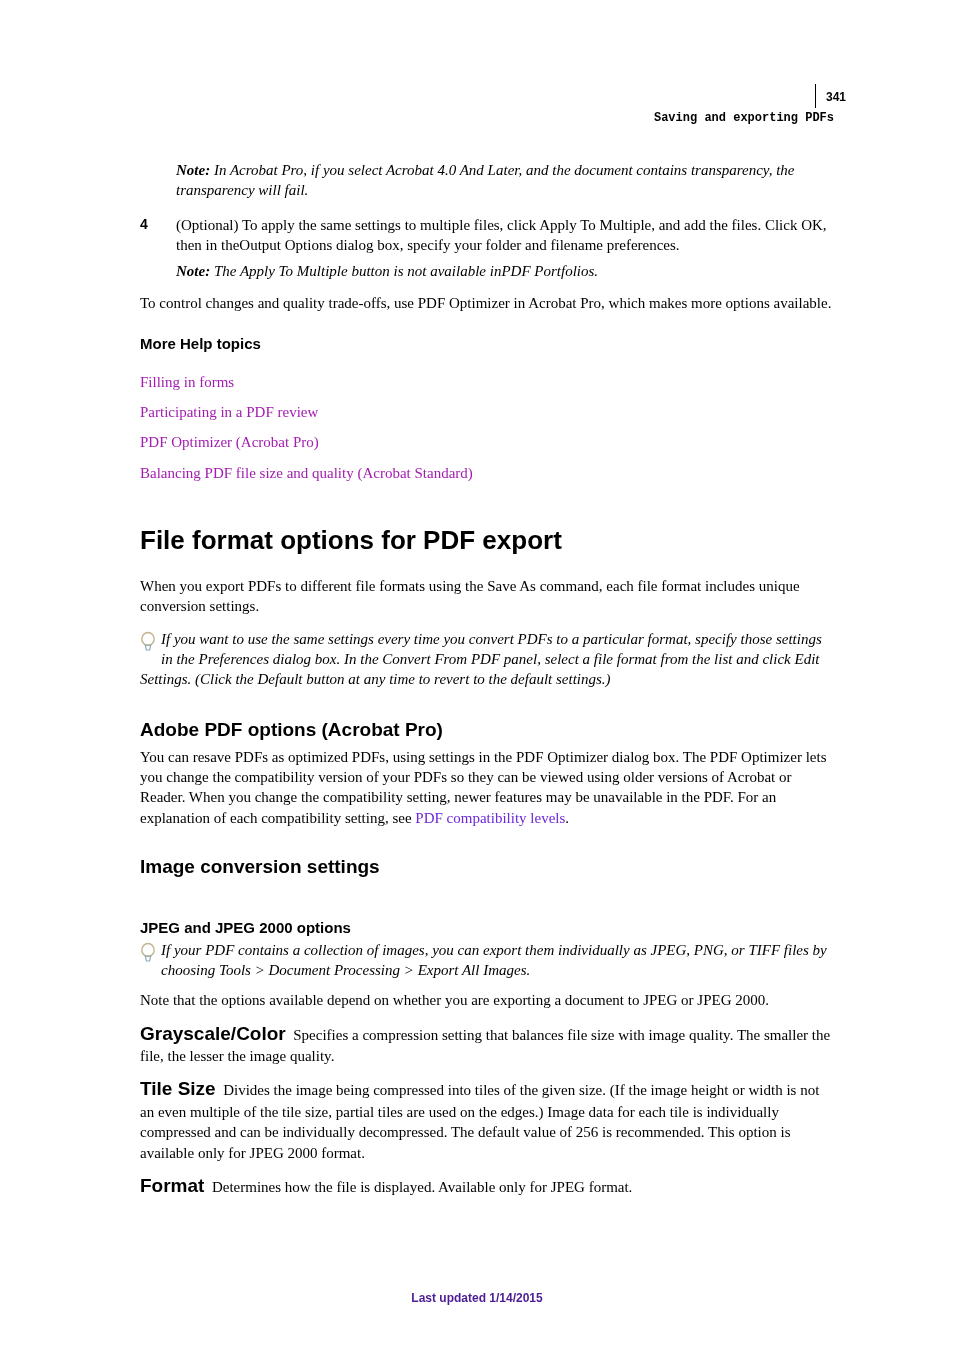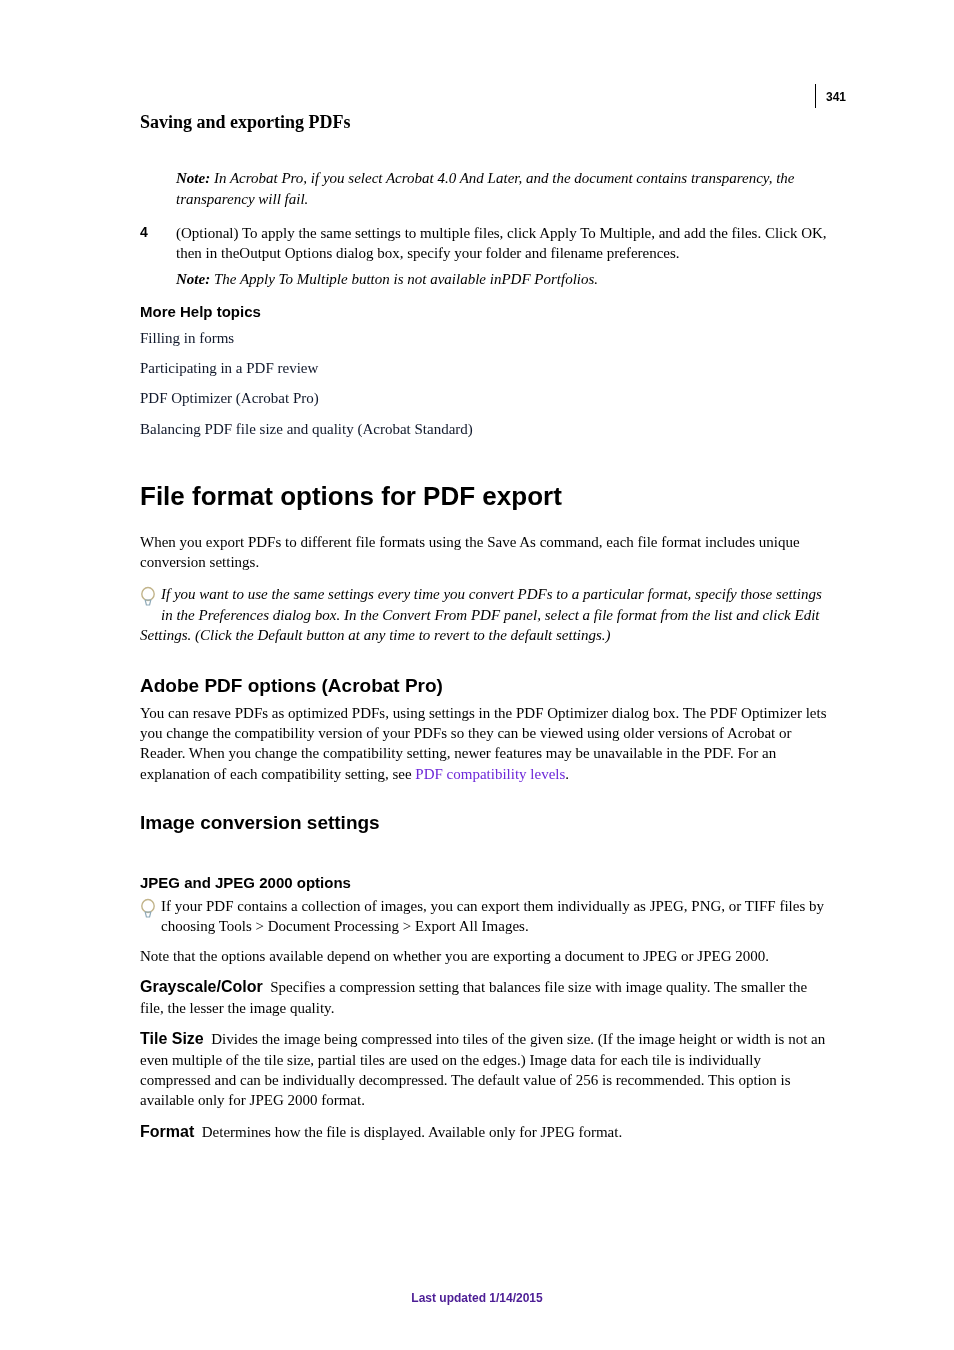--- a/index.html
+++ b/index.html
@@ -26,24 +26,25 @@
     right: 108px;
     border-left: 1.5px solid #000;
     padding: 2px 0 2px 10px;
   }
   .page-number {
     font-family: "Myriad Pro", "Helvetica Neue", Arial, sans-serif;
     font-weight: 700;
     font-size: 12px;
   }
   .section-header {
-    font-family: Liberation Serif, serif;
-    font-weight: 700;
-    font-size: 18px;
+    font-family: Liberation Mono, monospace;
+    font-weight: 700;
+    font-size: 12px;
     margin: 0 0 34px 0;
+    text-align: right;
   }
   .note {
     font-style: italic;
     margin: 0 0 14px 36px;
   }
   .note .label {
     font-weight: 700;
   }
   .list-item {
     display: flex;
@@ -63,27 +64,27 @@
     margin: 6px 0 12px 36px;
     font-style: italic;
   }
   .para {
     margin: 0 0 20px 0;
   }
   .h-strong {
     font-family: "Myriad Pro", "Helvetica Neue", Arial, sans-serif;
     font-weight: 700;
     font-size: 15px;
-    margin: 0 0 6px 0;
+    margin: 0 0 18px 0;
   }
   .linklist {
     margin: 0 0 40px 0;
   }
   .linklist div {
-    color: #0f172a;
+    color: #a21caf;
     margin: 0 0 10px 0;
   }
   h1.big {
     font-family: "Myriad Pro", "Helvetica Neue", Arial, sans-serif;
     font-weight: 700;
     font-size: 26px;
     margin: 0 0 18px 0;
   }
   .tip {
     margin: 12px 0 28px 0;
@@ -112,21 +113,21 @@
     font-weight: 700;
     font-size: 15px;
     margin: 0 0 2px 0;
   }
   .opt {
     margin: 10px 0 10px 0;
   }
   .opt .term {
     font-family: "Myriad Pro", "Helvetica Neue", Arial, sans-serif;
     font-weight: 700;
-    font-size: 16px;
+    font-size: 19px;
     margin-top: 8px;
   }
   .footer {
     position: absolute;
     bottom: 44px;
     left: 0; right: 0;
     text-align: center;
     font-family: "Myriad Pro", "Helvetica Neue", Arial, sans-serif;
     font-weight: 700;
     font-size: 12px;
@@ -151,20 +152,21 @@
 
   <div class="list-item">
     <div class="list-num">4</div>
     <div class="list-text">(Optional) To apply the same settings to multiple files, click Apply To Multiple, and add the files. Click OK, then in theOutput Options dialog box, specify your folder and filename preferences.</div>
   </div>
 
   <div class="note-sub">
     <span class="label" style="font-weight:700;">Note:</span><span> The Apply To Multiple button is not available inPDF Portfolios.</span>
   </div>
 
+  <div class="para">To control changes and quality trade-offs, use PDF Optimizer in Acrobat Pro, which makes more options available.</div>
 
   <div class="h-strong">More Help topics</div>
   <div class="linklist">
     <div>Filling in forms</div>
     <div>Participating in a PDF review</div>
     <div>PDF Optimizer (Acrobat Pro)</div>
     <div>Balancing PDF file size and quality (Acrobat Standard)</div>
   </div>
 
   <h1 class="big">File format options for PDF export</h1>
@@ -190,21 +192,21 @@
 
   <div class="h3">JPEG and JPEG 2000 options</div>
 
   <div class="tip clearfix" style="margin:2px 0 10px 0;">
     <span class="bulb">
       <svg width="16" height="22" viewBox="0 0 16 22">
         <ellipse cx="8" cy="8" rx="6.2" ry="6.5" fill="none" stroke="#c2b48a" stroke-width="1.4"></ellipse>
         <path d="M5.2 14 L10.8 14 L9.6 19 L6.4 19 Z" fill="none" stroke="#8ea9b8" stroke-width="1.2"></path>
       </svg>
     </span>
-    <span style="">If your PDF contains a collection of images, you can export them individually as JPEG, PNG, or TIFF files by choosing Tools &gt; Document Processing &gt; Export All Images.</span>
+    <span style="font-style:italic;">If your PDF contains a collection of images, you can export them individually as JPEG, PNG, or TIFF files by choosing Tools &gt; Document Processing &gt; Export All Images.</span>
   </div>
 
   <div class="opt">Note that the options available depend on whether you are exporting a document to JPEG or JPEG 2000.</div>
 
   <div class="opt">
     <span class="term">Grayscale/Color</span>&nbsp;&nbsp;<span>Specifies a compression setting that balances file size with image quality. The smaller the file, the lesser the image quality.</span>
   </div>
 
   <div class="opt">
     <span class="term">Tile Size</span>&nbsp;&nbsp;<span>Divides the image being compressed into tiles of the given size. (If the image height or width is not an even multiple of the tile size, partial tiles are used on the edges.) Image data for each tile is individually compressed and can be individually decompressed. The default value of 256 is recommended. This option is available only for JPEG 2000 format.</span>

